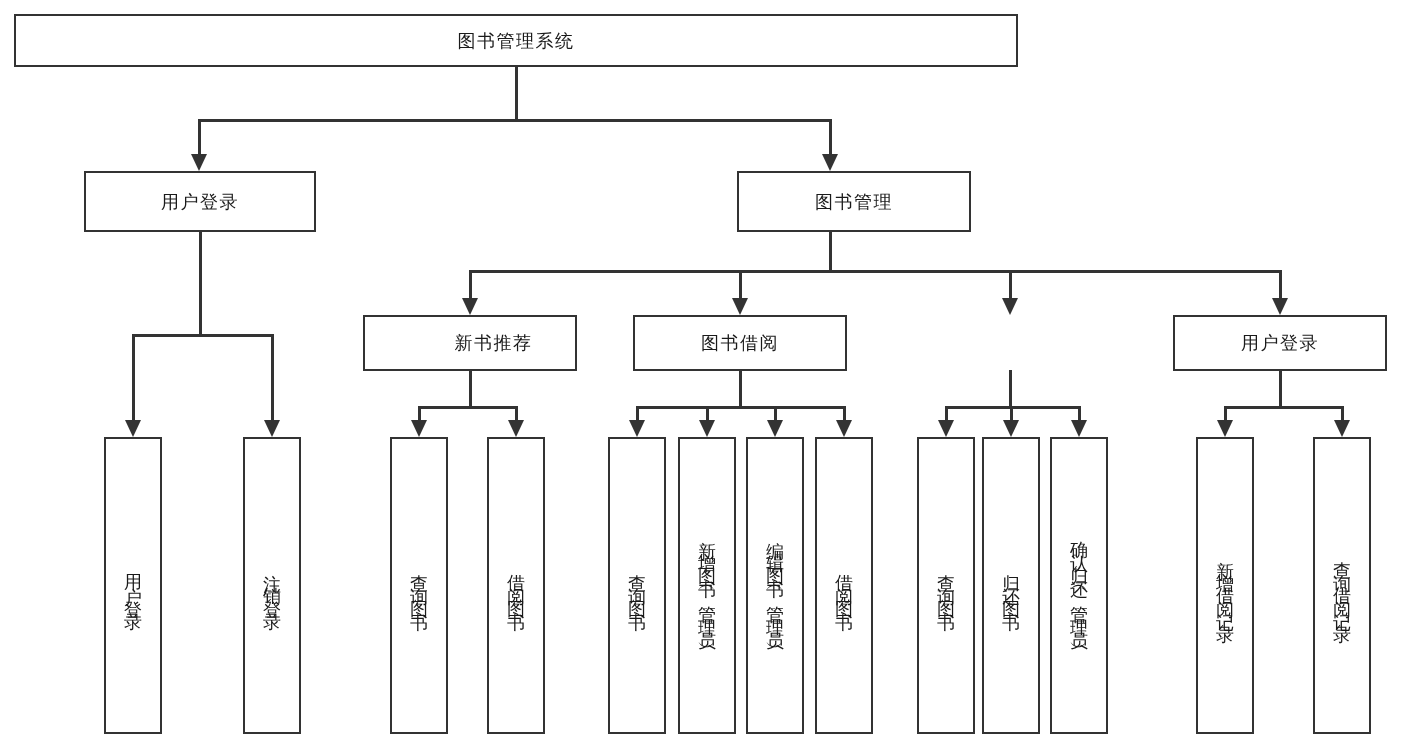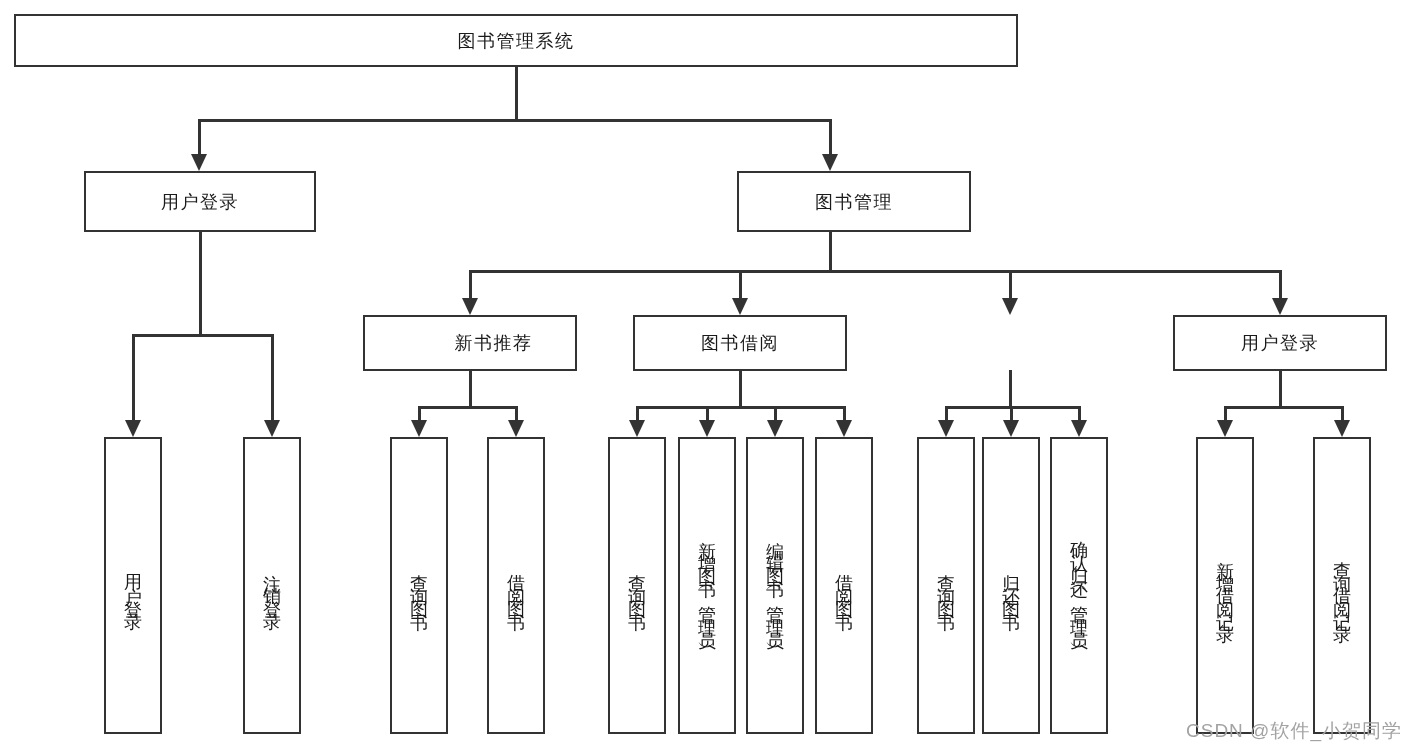--- a/index.html
+++ b/index.html
@@ -151,15 +151,14 @@
   <div class="vl" style="left:1078px;top:406px;height:16px;"></div>
   <div class="ah" style="left:1071px;top:420px;"></div>
 
   <div class="vl" style="left:1279px;top:370px;height:38px;"></div>
   <div class="hl" style="left:1224px;top:406px;width:120px;"></div>
   <div class="vl" style="left:1224px;top:406px;height:16px;"></div>
   <div class="ah" style="left:1217px;top:420px;"></div>
   <div class="vl" style="left:1341px;top:406px;height:16px;"></div>
   <div class="ah" style="left:1334px;top:420px;"></div>
 
-  <div class="watermark">CSDN @软件_小贺同学</div>
 
 </div>
 
 </body></html>

